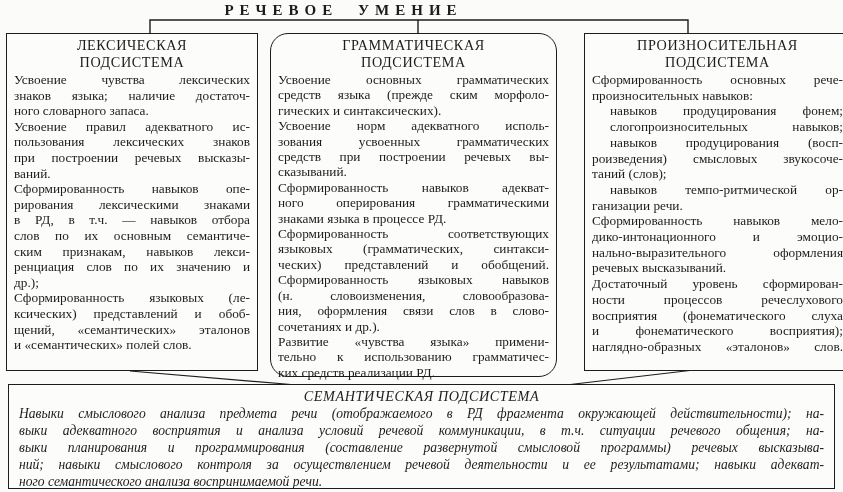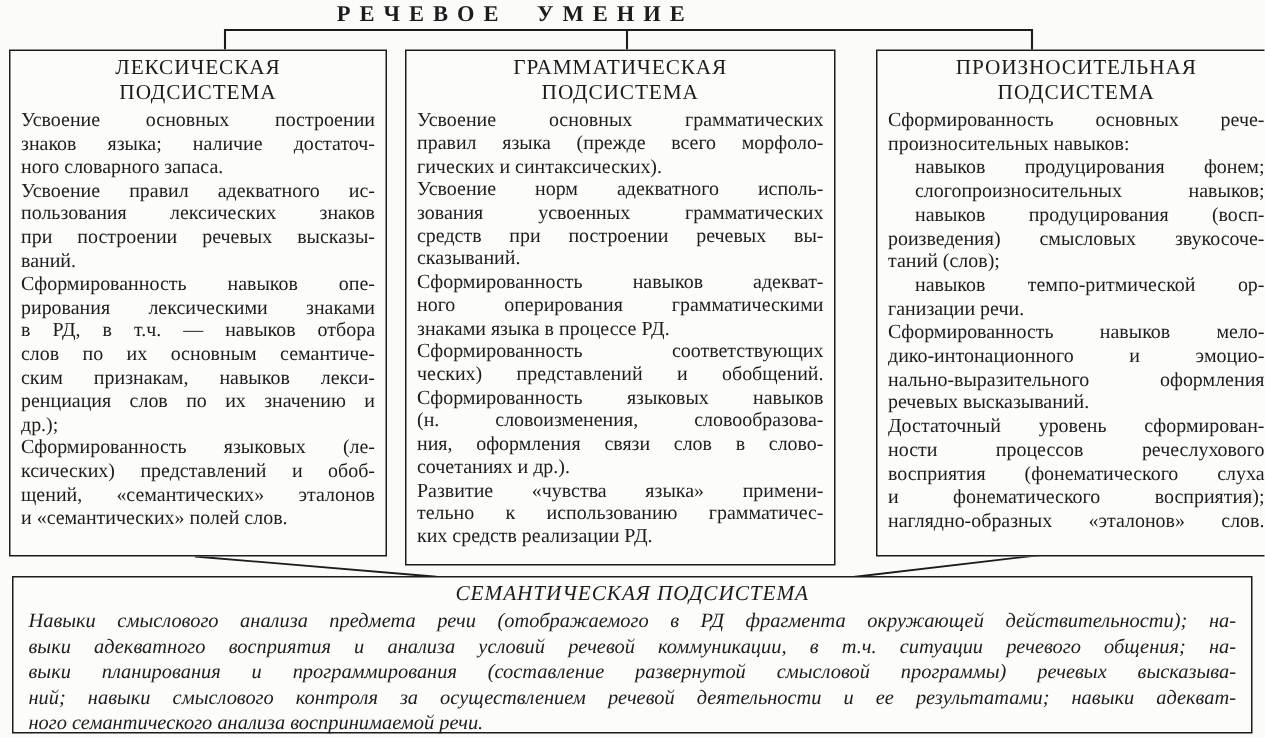--- a/index.html
+++ b/index.html
@@ -21,21 +21,21 @@
   svg.connectors{position:absolute;top:0;left:0;pointer-events:none;}
   .box{
     position:absolute;
     box-sizing:border-box;
     border:1.5px solid #1c1c1c;
     background:#fcfcfb;
     padding:3px 7px 0 7px;
     font-size:13.3px;
   }
   .box1{left:6px;top:33px;width:252px;height:338px;}
-  .box2{left:270px;top:33px;width:287px;height:344px;}
+  .box2{left:270px;top:33px;width:287px;height:344px;border-radius:18px;}
   .box3{left:584px;top:33px;width:267px;height:338px;}
   .boxBottom{left:8px;top:384px;width:827px;height:105px;padding:3px 10px 0 10px;font-size:13.6px;font-style:italic;}
   .box-heading{
     text-align:center;
     font-size:14.2px;
     letter-spacing:0.6px;
     line-height:16.5px;
     margin-bottom:2px;
   }
   .boxBottom .box-heading{line-height:17px;margin-bottom:0;}
@@ -65,21 +65,21 @@
     <line x1="130" y1="371" x2="291" y2="384.5" stroke="#1c1c1c" stroke-width="1.2"></line>
     <line x1="694" y1="370" x2="566" y2="385" stroke="#1c1c1c" stroke-width="1.2"></line>
   </svg>
 
   <div class="box box1">
     <div class="box-heading">
       <div>ЛЕКСИЧЕСКАЯ</div>
       <div>ПОДСИСТЕМА</div>
     </div>
     <div class="box-body">
-        <div class="ln">Усвоение основных построении</div>
+        <div class="ln">Усвоение чувства лексических</div>
         <div class="ln">знаков языка; наличие достаточ-</div>
         <div class="ln fin">ного словарного запаса.</div>
         <div class="ln">Усвоение правил адекватного ис-</div>
         <div class="ln">пользования лексических знаков</div>
         <div class="ln">при построении речевых высказы-</div>
         <div class="ln fin">ваний.</div>
         <div class="ln">Сформированность навыков опе-</div>
         <div class="ln">рирования лексическими знаками</div>
         <div class="ln">в РД, в т.ч. — навыков отбора</div>
         <div class="ln">слов по их основным семантиче-</div>
@@ -93,30 +93,31 @@
       </div>
   </div>
 
   <div class="box box2">
     <div class="box-heading">
       <div>ГРАММАТИЧЕСКАЯ</div>
       <div>ПОДСИСТЕМА</div>
     </div>
     <div class="box-body">
         <div class="ln">Усвоение основных грамматических</div>
-        <div class="ln">правил языка (прежде всего морфоло-</div>
+        <div class="ln">средств языка (прежде ским морфоло-</div>
         <div class="ln fin">гических и синтаксических).</div>
         <div class="ln">Усвоение норм адекватного исполь-</div>
         <div class="ln">зования усвоенных грамматических</div>
         <div class="ln">средств при построении речевых вы-</div>
         <div class="ln fin">сказываний.</div>
         <div class="ln">Сформированность навыков адекват-</div>
         <div class="ln">ного оперирования грамматическими</div>
         <div class="ln fin">знаками языка в процессе РД.</div>
         <div class="ln">Сформированность соответствующих</div>
+        <div class="ln">языковых (грамматических, синтакси-</div>
         <div class="ln">ческих) представлений и обобщений.</div>
         <div class="ln">Сформированность языковых навыков</div>
         <div class="ln">(н. словоизменения, словообразова-</div>
         <div class="ln">ния, оформления связи слов в слово-</div>
         <div class="ln fin">сочетаниях и др.).</div>
         <div class="ln">Развитие «чувства языка» примени-</div>
         <div class="ln">тельно к использованию грамматичес-</div>
         <div class="ln fin">ких средств реализации РД.</div>
       </div>
   </div>

